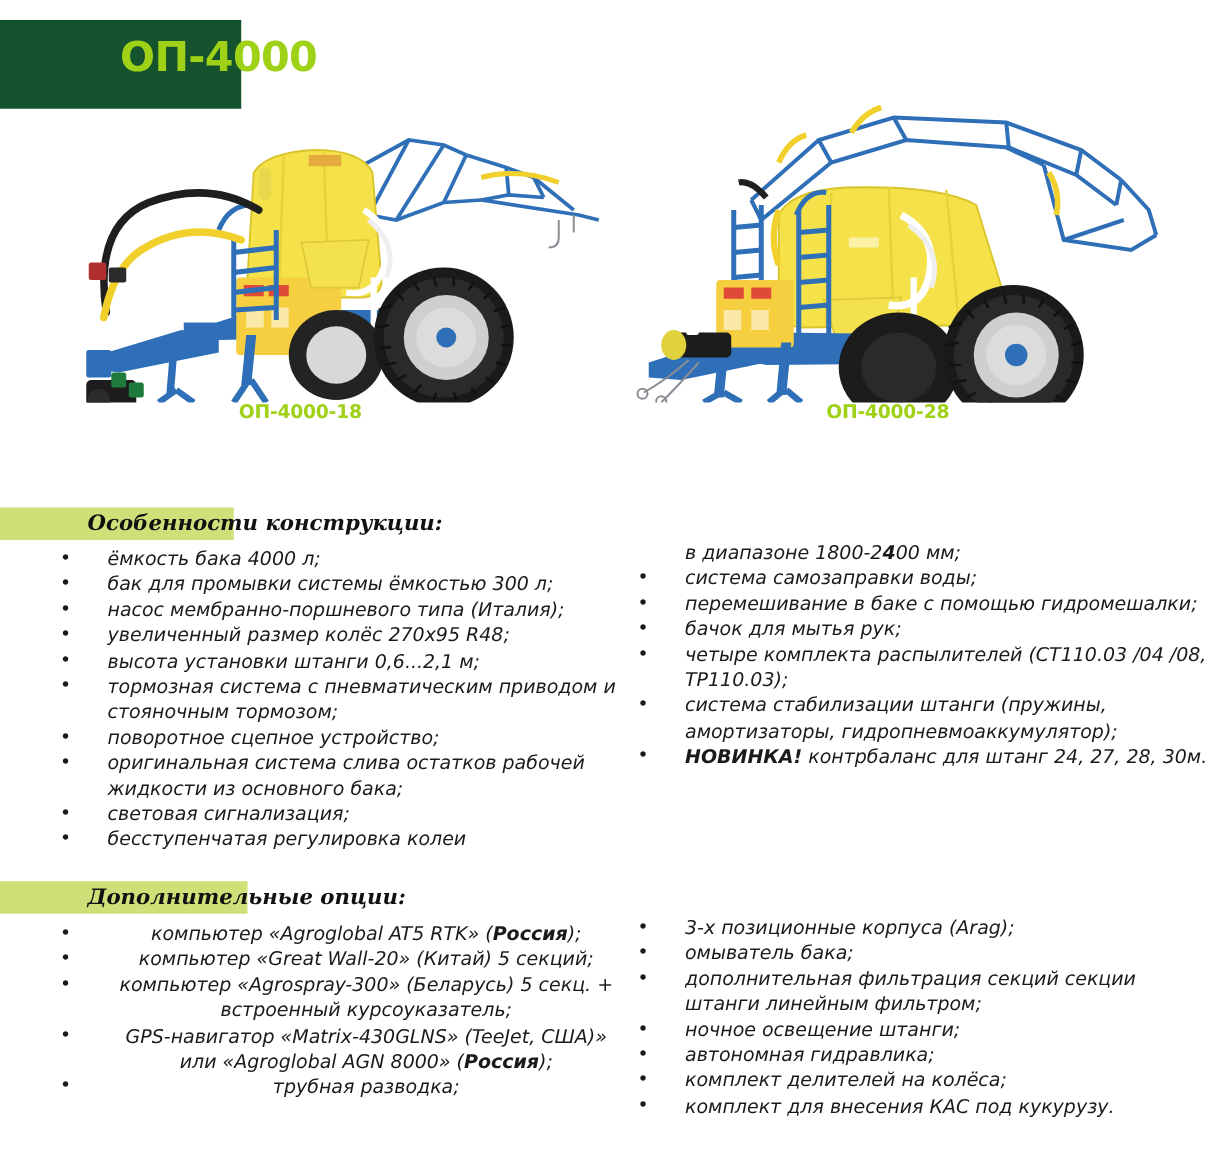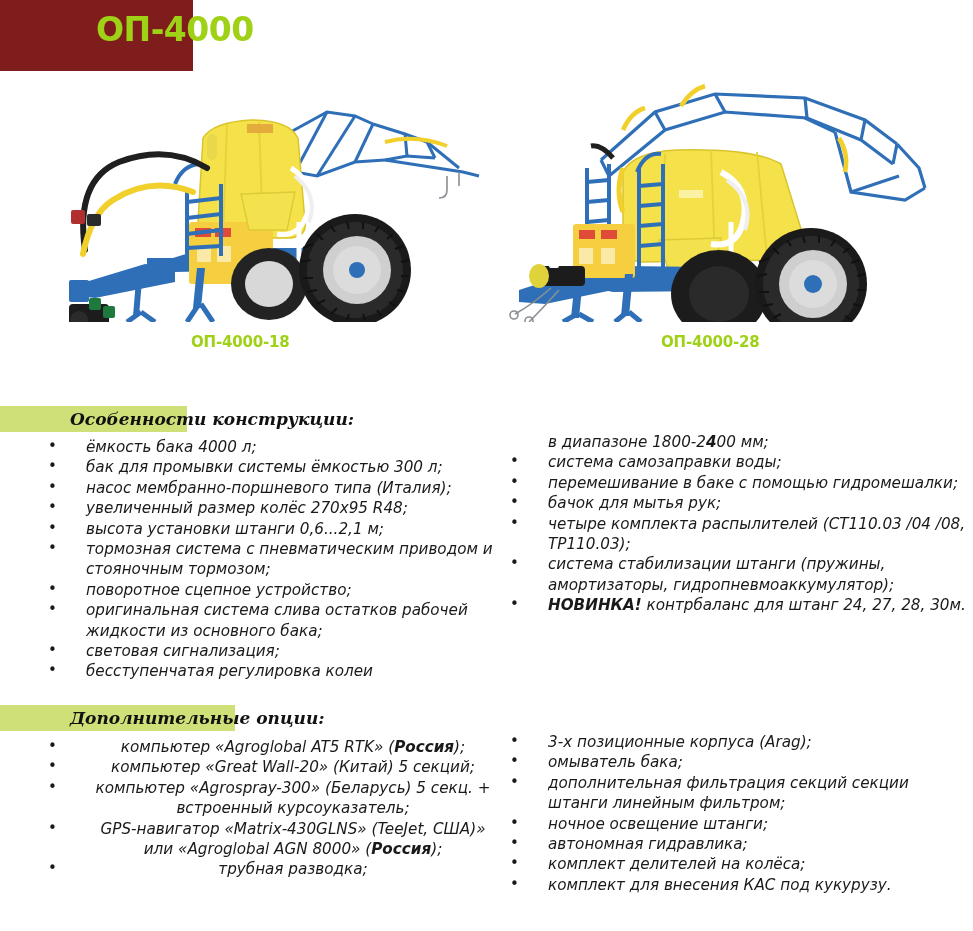--- a/index.html
+++ b/index.html
@@ -13,24 +13,24 @@
     height: 931px;
     position: relative;
     font-family: "DejaVu Sans", "Liberation Sans", sans-serif;
     overflow: hidden;
   }
 
   
   .title-band {
     position: absolute;
     left: 0;
-    top: 0;
+    top: 16px;
     width: 193px;
     height: 71px;
-    background: #7f1d1d;
+    background: #14532d;
   }
   .title-text {
     position: absolute;
     left: 96px;
     top: 13px;
     font-family: "DejaVu Sans", "Liberation Sans", sans-serif;
     font-size: 33px;
     font-weight: 700;
     letter-spacing: -0.5px;
     color: #9fd116;
@@ -63,21 +63,20 @@
     height: 26px;
   }
   .caption {
     position: absolute;
     top: 0;
     font-size: 15px;
     font-weight: 700;
     color: #9fd116;
     white-space: nowrap;
     letter-spacing: -0.2px;
-    margin-top: 13px;
   }
   .caption-left  { left: 191px; }
   .caption-right { left: 661px; }
 
   
   .section-band {
     position: absolute;
     left: 0;
     background: #cfe078;
     height: 26px;
@@ -88,21 +87,21 @@
     top: 2px;
     font-family: "DejaVu Serif", "Liberation Serif", serif;
     font-size: 17px;
     font-weight: 700;
     font-style: italic;
     color: #111111;
     white-space: nowrap;
     line-height: 22px;
   }
   #band-features { top: 406px; width: 187px; }
-  #band-options  { top: 705px; width: 235px; }
+  #band-options  { top: 705px; width: 198px; }
 
   
   .col {
     position: absolute;
     font-family: "DejaVu Sans", "Liberation Sans", sans-serif;
     font-style: italic;
     font-size: 15.2px;
     line-height: 20.4px;
     color: #1a1a1a;
   }

